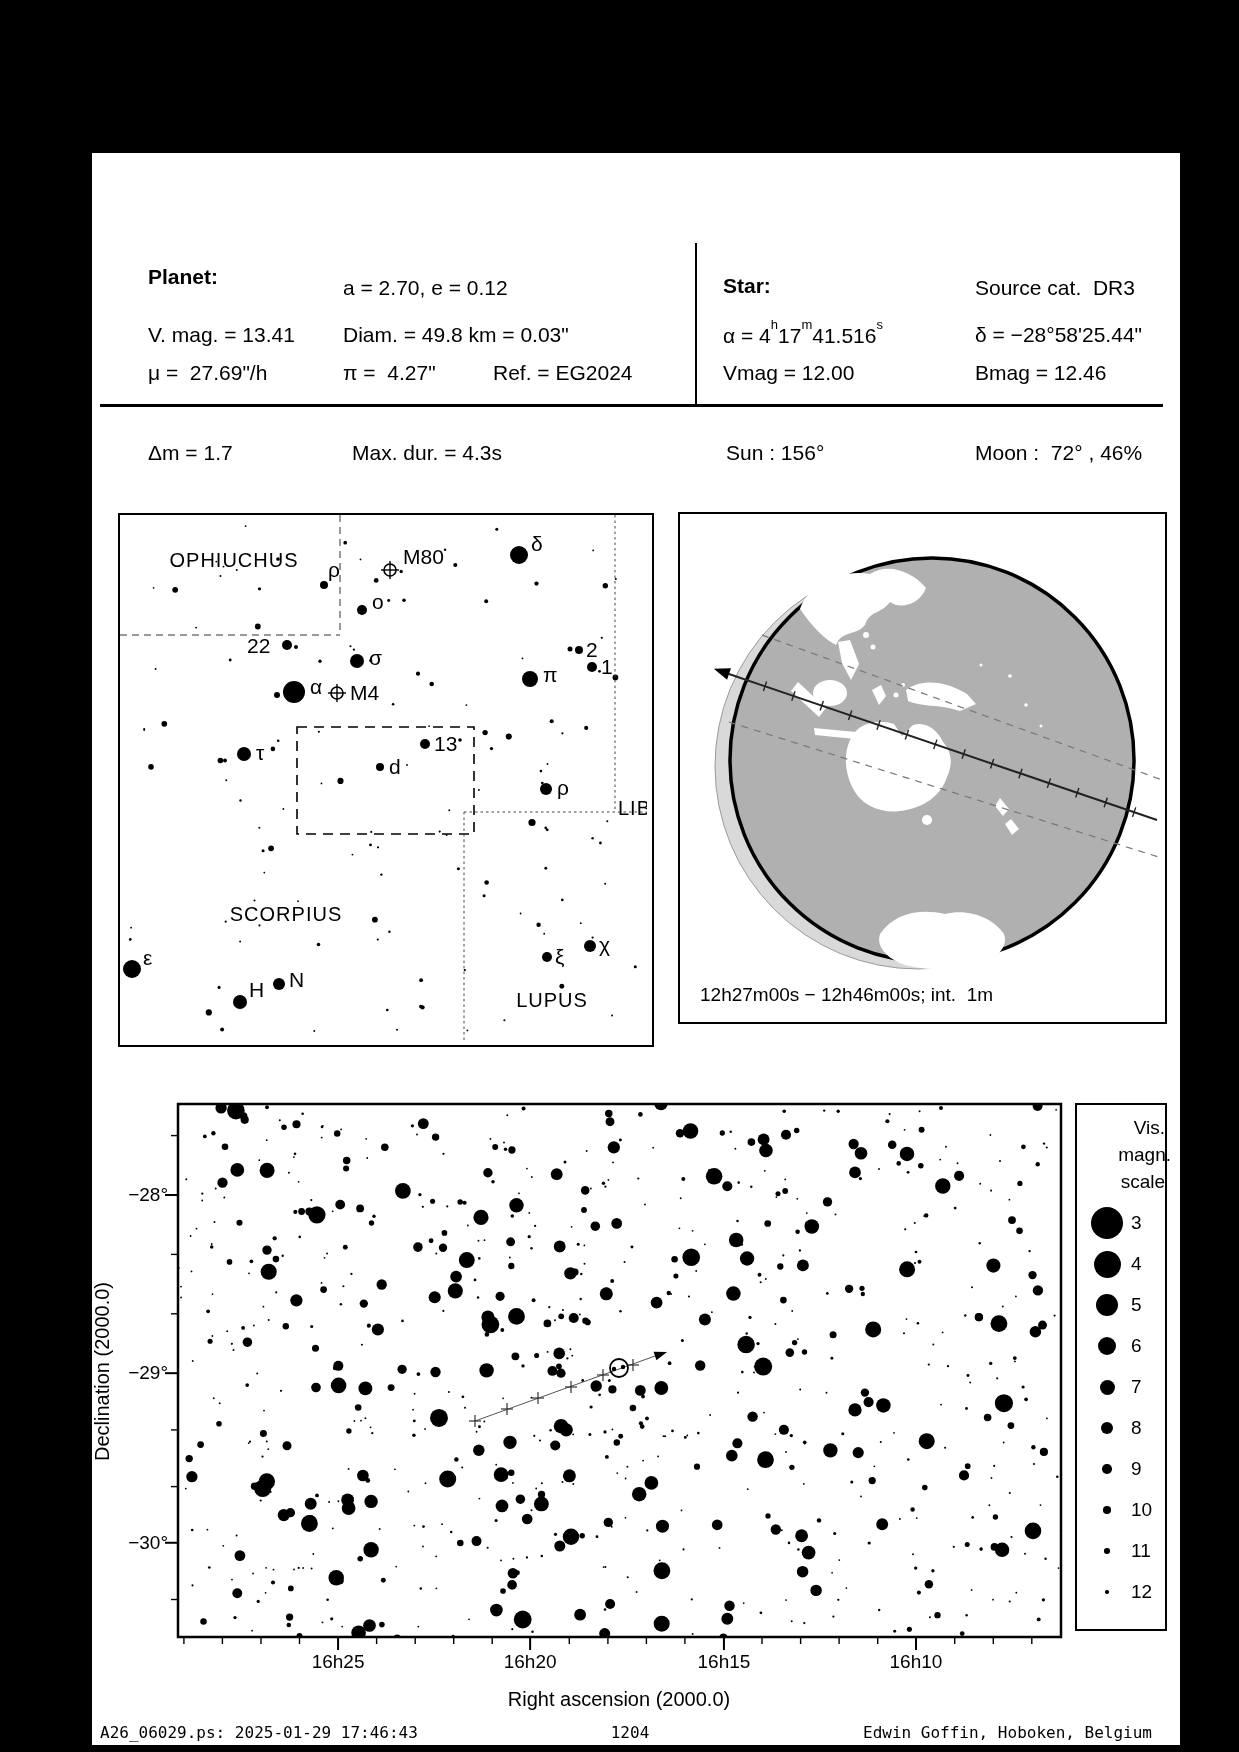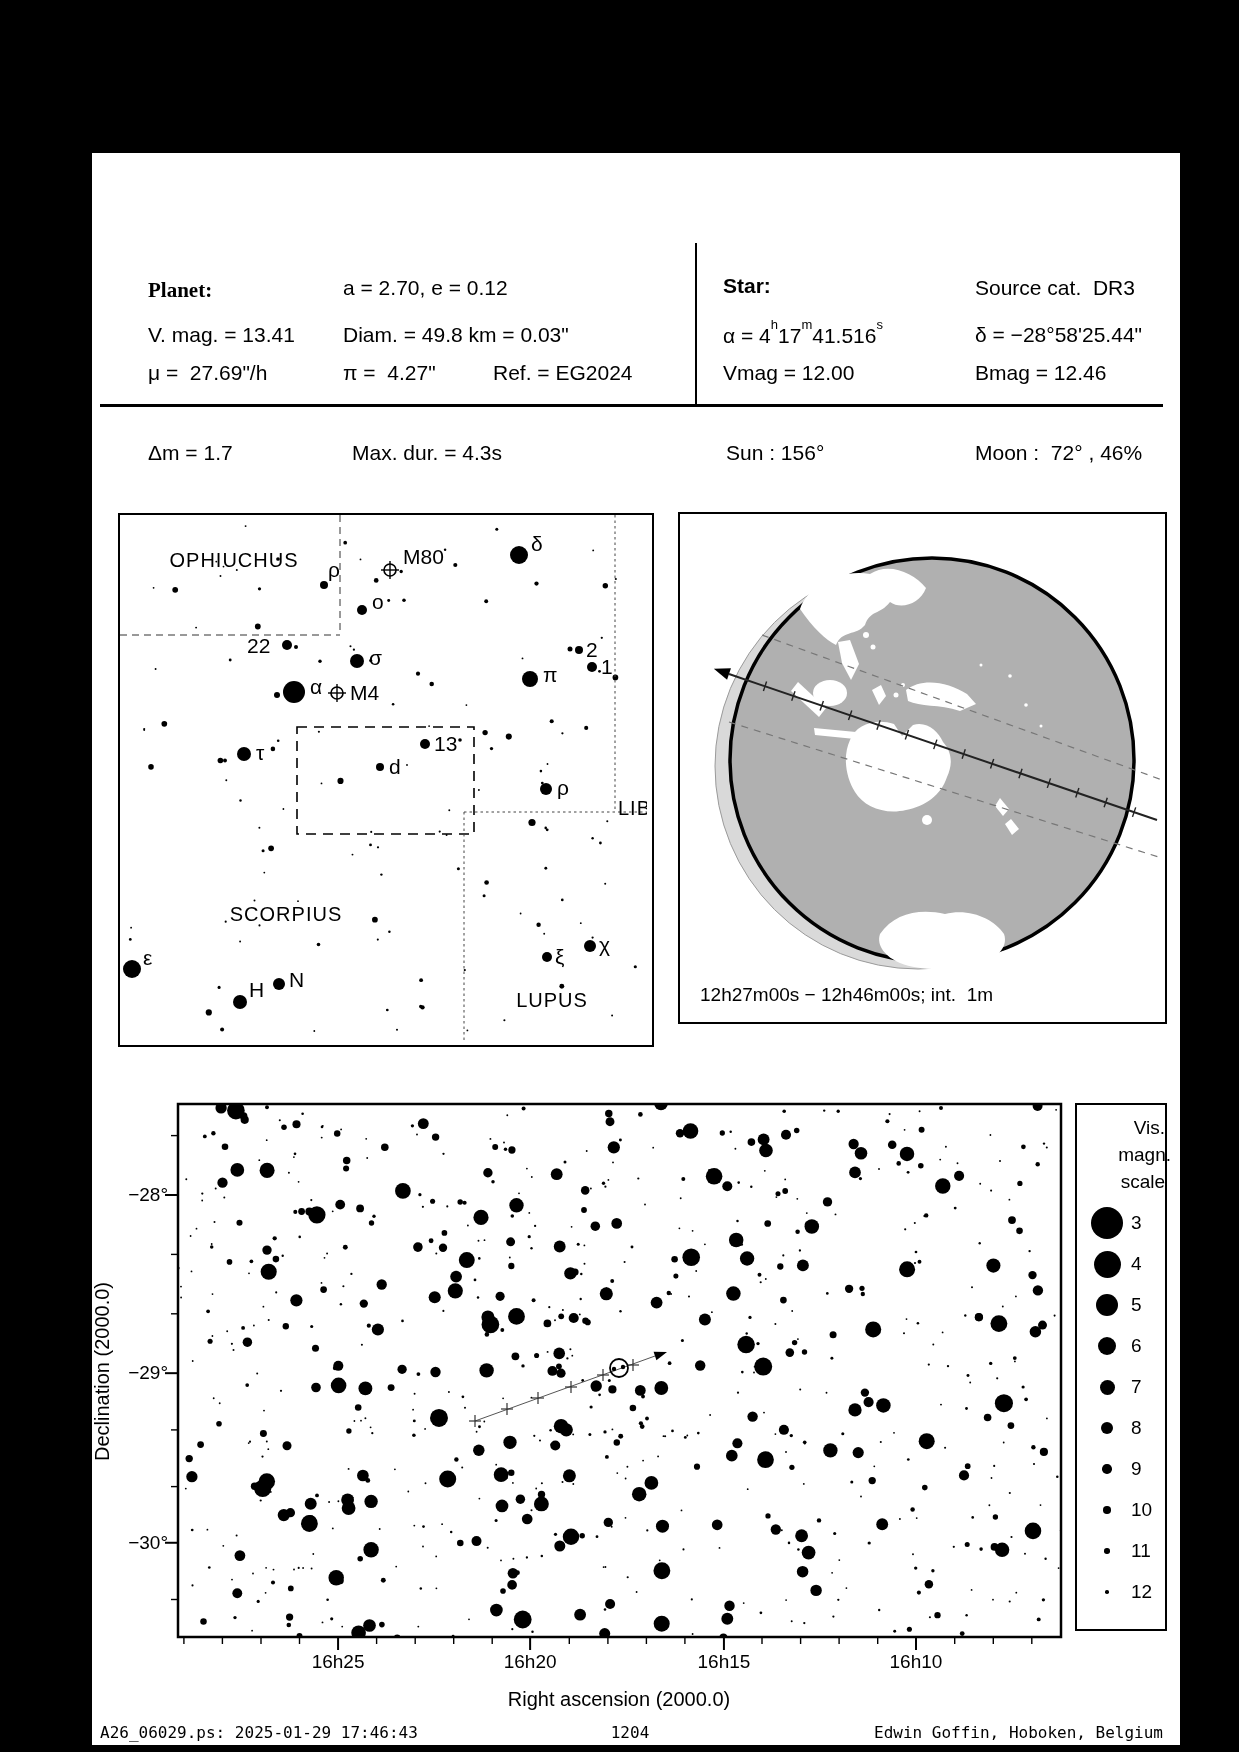--- a/index.html
+++ b/index.html
@@ -25,33 +25,33 @@
   .leg-dot{position:absolute;background:#000;border-radius:50%;}
   .leg-lab{position:absolute;font-size:19px;}
   .ytick-label{position:absolute;left:18px;width:58px;text-align:right;font-size:19px;}
   .xtick-label{position:absolute;width:80px;text-align:center;font-size:19px;}
   #ra-title{left:377px;top:1535px;width:300px;text-align:center;font-size:20px;}
   #dec-title{left:-100px;top:1207px;width:220px;text-align:center;font-size:20px;
              transform:rotate(-90deg);}
   .footer{top:1570px;font-size:16px;font-family:"DejaVu Sans Mono","Liberation Mono",monospace;}
   #footer-left{left:8px;}
   #footer-center{left:438px;width:200px;text-align:center;}
-  #footer-right{left:771px;width:300px;text-align:right;}
+  #footer-right{left:771px;width:300px;text-align:left;}
   svg text{font-family:"Liberation Sans",sans-serif;fill:#000;}
 </style>
 </head>
 <body>
 
 <div id="page">
 
 
   <div id="vdivider"></div>
   <div id="hrule"></div>
 
-  <div class="t fs21 b" style="left:56px;top:125px;font-family:Liberation Serif, serif;">Planet:</div>
+  <div class="t fs21 b" style="left:56px;top:112px;">Planet:</div>
   <div class="t fs21" style="left:251px;top:123px;">a = 2.70, e = 0.12</div>
   <div class="t fs21" style="left:56px;top:170px;">V. mag. = 13.41</div>
   <div class="t fs21" style="left:251px;top:170px;">Diam. = 49.8 km = 0.03"</div>
   <div class="t fs21" style="left:56px;top:208px;">μ =  27.69"/h</div>
   <div class="t fs21" style="left:251px;top:208px;">π =  4.27"</div>
   <div class="t fs21" style="left:401px;top:208px;">Ref. = EG2024</div>
 
   <div class="t fs21 b" style="left:631px;top:121px;">Star:</div>
   <div class="t fs21" style="left:883px;top:123px;">Source cat.  DR3</div>
   <div class="t fs21" style="left:631px;top:170px;"><span>α = 4</span><sup class="u">h</sup><span>17</span><sup class="u">m</sup><span>41.516</span><sup class="u">s</sup></div>

